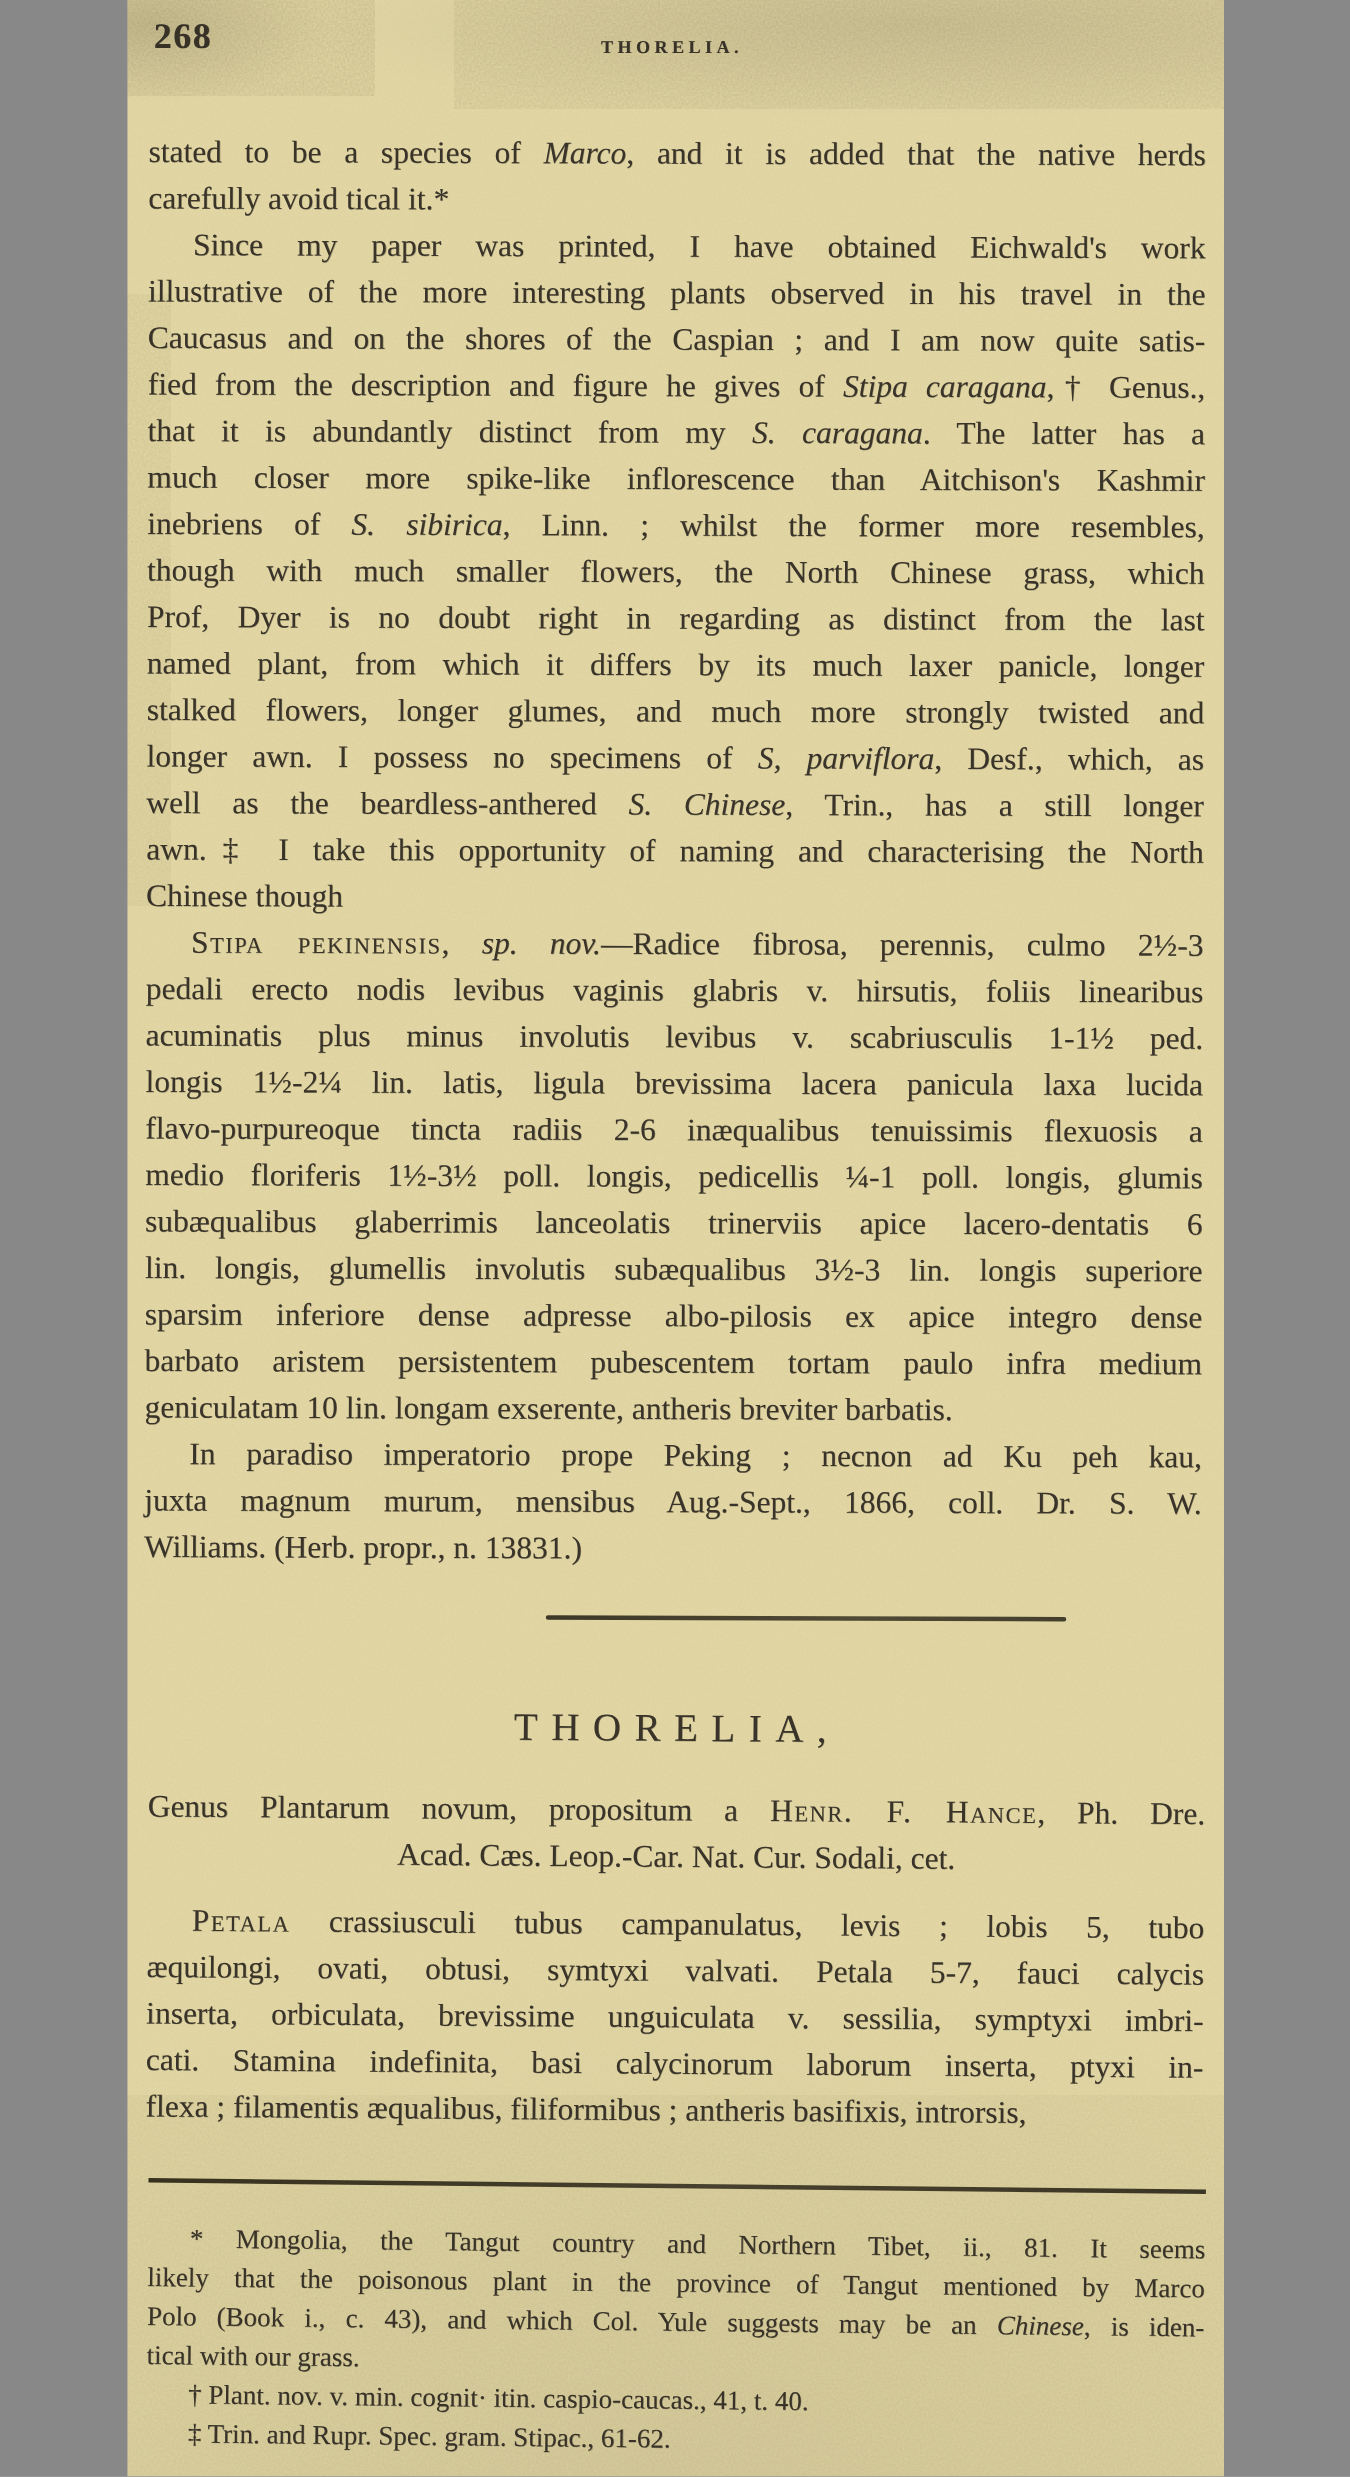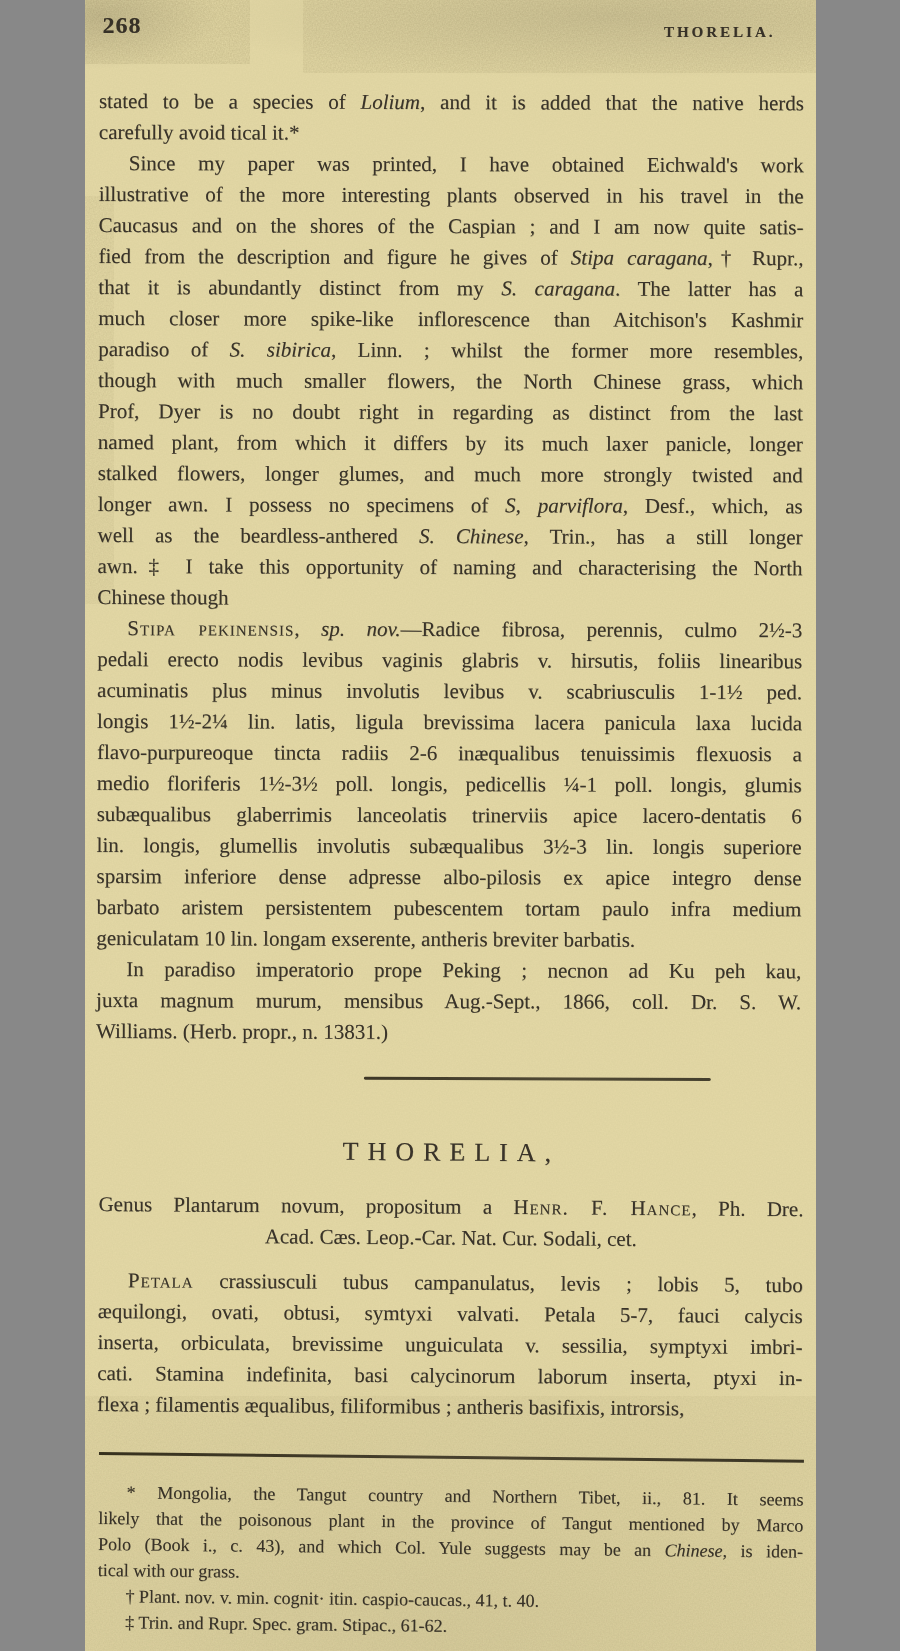--- a/index.html
+++ b/index.html
@@ -17,21 +17,21 @@
       linear-gradient(var(--paper,#e4d9a6),var(--paper,#e4d9a6));
   }
   .ink-wrap{ text-shadow:0.35px 0.3px 0 rgba(48,42,30,0.38); filter:blur(0.22px); }
   .page-header{ position:relative; height:86px; }
   .page-number{
     position:absolute; left:18px; top:12px;
     font-size:24px; font-weight:bold; letter-spacing:1px;
   }
   .running-head{
     position:absolute; left:0; right:40px; top:24px;
-    text-align:right; font-size:15px; font-weight:bold; letter-spacing:3px;padding-left:36px;
+    text-align:center; font-size:12px; font-weight:bold; letter-spacing:3px;padding-left:36px;
   }
   .page-body{ position:relative; margin:0 12px 0 14px; font-size:21px; line-height:31px; }
   .tilt-a{ transform:rotate(0.18deg); transform-origin:0 0; }
   .tilt-b{ transform:rotate(0.42deg); transform-origin:0 0; }
   .tilt-c{ transform:rotate(0.62deg); transform-origin:0 0; }
   .line{ text-align:justify; text-align-last:justify; }
   .line.last{ text-align-last:left; }
   .indent .line.first{ text-indent:30px; }
   .i{ font-style:italic; }
   .sc{ font-variant:small-caps; letter-spacing:1px; }
@@ -63,31 +63,31 @@
 
     <div class="page-header">
       <span class="page-number">268</span>
       <span class="running-head">THORELIA.</span>
     </div>
 
     <div class="page-body">
 
       <div class="tilt-a">
         <div class="para">
-            <div class="line first"><span>stated to be a species of </span><span class="i">Lolium</span><span>, and it is added that the native herds</span></div>
+            <div class="line first"><span>stated to be a species of </span><span class="i">Marco</span><span>, and it is added that the native herds</span></div>
             <div class="line last"><span>carefully avoid tical it.*</span></div>
           </div>
         <div class="para indent">
             <div class="line first"><span>Since my paper was printed, I have obtained Eichwald's work</span></div>
             <div class="line"><span>illustrative of the more interesting plants observed in his travel in the</span></div>
             <div class="line"><span>Caucasus and on the shores of the Caspian ; and I am now quite satis-</span></div>
-            <div class="line"><span>fied from the description and figure he gives of </span><span class="i">Stipa caragana</span><span>,† Rupr.,</span></div>
+            <div class="line"><span>fied from the description and figure he gives of </span><span class="i">Stipa caragana</span><span>,† Genus.,</span></div>
             <div class="line"><span>that it is abundantly distinct from my </span><span class="i">S. caragana</span><span>.  The latter has a</span></div>
             <div class="line"><span>much closer more spike-like inflorescence than Aitchison's Kashmir</span></div>
-            <div class="line"><span>paradiso of </span><span class="i">S. sibirica</span><span>, Linn. ; whilst the former more resembles,</span></div>
+            <div class="line"><span>inebriens of </span><span class="i">S. sibirica</span><span>, Linn. ; whilst the former more resembles,</span></div>
             <div class="line"><span>though with much smaller flowers, the North Chinese grass, which</span></div>
             <div class="line"><span>Prof, Dyer is no doubt right in regarding as distinct from the last</span></div>
             <div class="line"><span>named plant, from which it differs by its much laxer panicle, longer</span></div>
             <div class="line"><span>stalked flowers, longer glumes, and much more strongly twisted and</span></div>
             <div class="line"><span>longer awn.  I possess no specimens of </span><span class="i">S, parviflora</span><span>, Desf., which, as</span></div>
             <div class="line"><span>well as the beardless-anthered </span><span class="i">S. Chinese</span><span>, Trin., has a still longer</span></div>
             <div class="line"><span>awn.‡ I take this opportunity of naming and characterising the North</span></div>
             <div class="line last"><span>Chinese though</span></div>
           </div>
         <div class="para indent">

